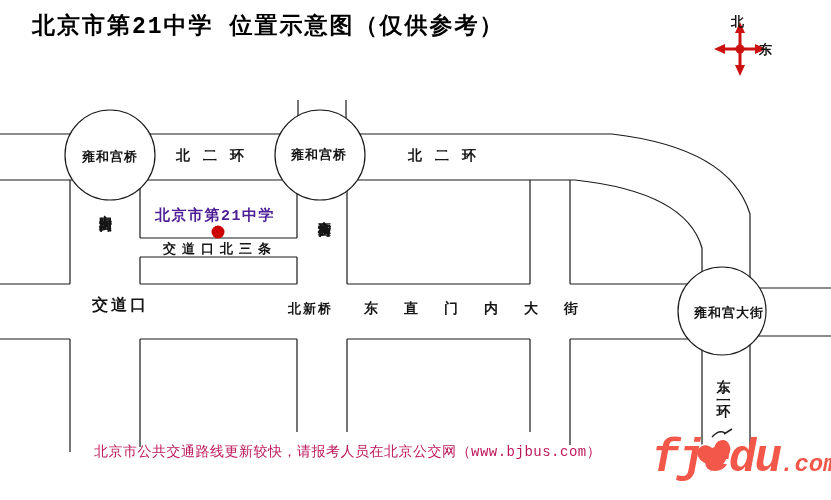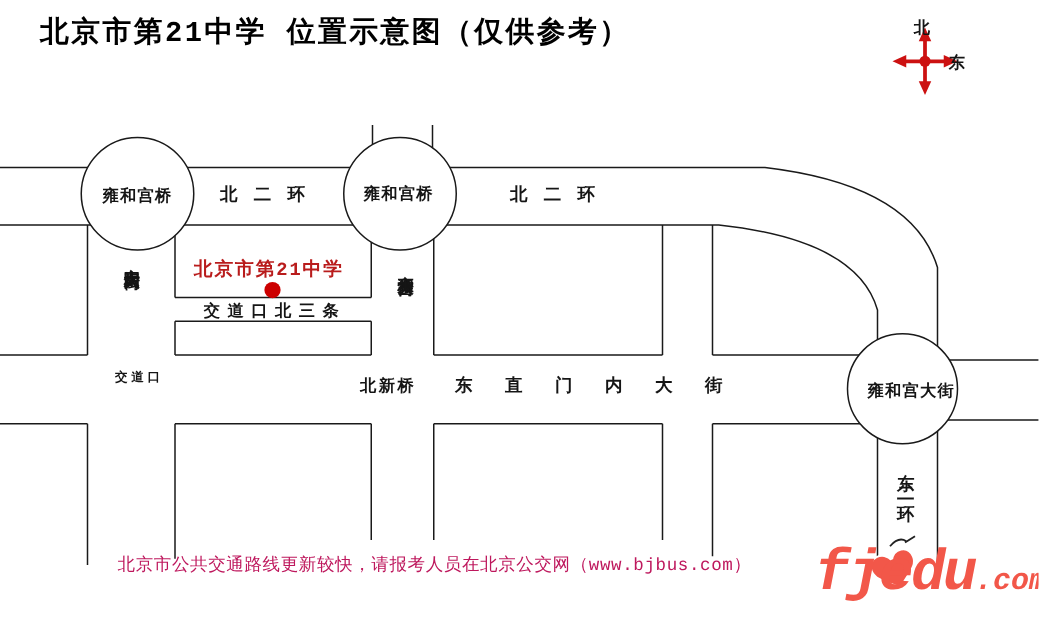--- a/index.html
+++ b/index.html
@@ -10,25 +10,25 @@
   #roads{position:absolute;left:0;top:0;}
   .lbl{position:absolute;white-space:nowrap;font-weight:bold;color:#151515;}
   .title{left:32px;top:10px;font-size:23px;letter-spacing:2px;color:#000;}
   .compass-n{left:731px;top:13px;font-size:13px;}
   .compass-e{left:759px;top:41px;font-size:13px;}
   .ring-w{left:176px;top:147px;font-size:14px;letter-spacing:13px;}
   .ring-e{left:408px;top:147px;font-size:14px;letter-spacing:13px;}
   .bridge-adm{left:82px;top:148px;font-size:13px;letter-spacing:1px;}
   .bridge-yhg{left:291px;top:146px;font-size:13px;letter-spacing:1px;}
   .bridge-dzm{left:694px;top:304px;font-size:13px;letter-spacing:1px;}
-  .school{left:155px;top:206px;font-size:15px;letter-spacing:1.5px;color:#b91c1c;}
+  .school{left:155px;top:206px;font-size:15px;letter-spacing:1.5px;color:#4c1d95;}
   .st-adm{left:95px;top:204px;font-size:13px;letter-spacing:1px;writing-mode:vertical-rl;}
   .st-jdk3{left:163px;top:240px;font-size:13px;letter-spacing:6px;}
   .st-yhg{left:314px;top:210px;font-size:13px;letter-spacing:1px;writing-mode:vertical-rl;}
-  .jdk{left:92px;top:295px;font-size:10px;letter-spacing:3px;}
+  .jdk{left:92px;top:295px;font-size:16px;letter-spacing:3px;}
   .bxq{left:288px;top:300px;font-size:13px;letter-spacing:2px;}
   .st-dzmn{left:364px;top:300px;font-size:14px;letter-spacing:26px;}
   .st-deh{left:714px;top:367px;font-size:14px;letter-spacing:13px;writing-mode:vertical-rl;}
   .note{position:absolute;left:94px;font-weight:normal;font-size:14px;letter-spacing:0.5px;color:#be185d;white-space:nowrap;}
   .note1{top:443px;}
   .note2{top:463px;}
   .logo{position:absolute;left:652px;top:436px;color:#f25749;font-style:italic;font-weight:bold;line-height:1;}
   .logo .big{font-size:46px;letter-spacing:-2px;}
   .logo .small{font-size:24px;letter-spacing:0;}
 </style>

